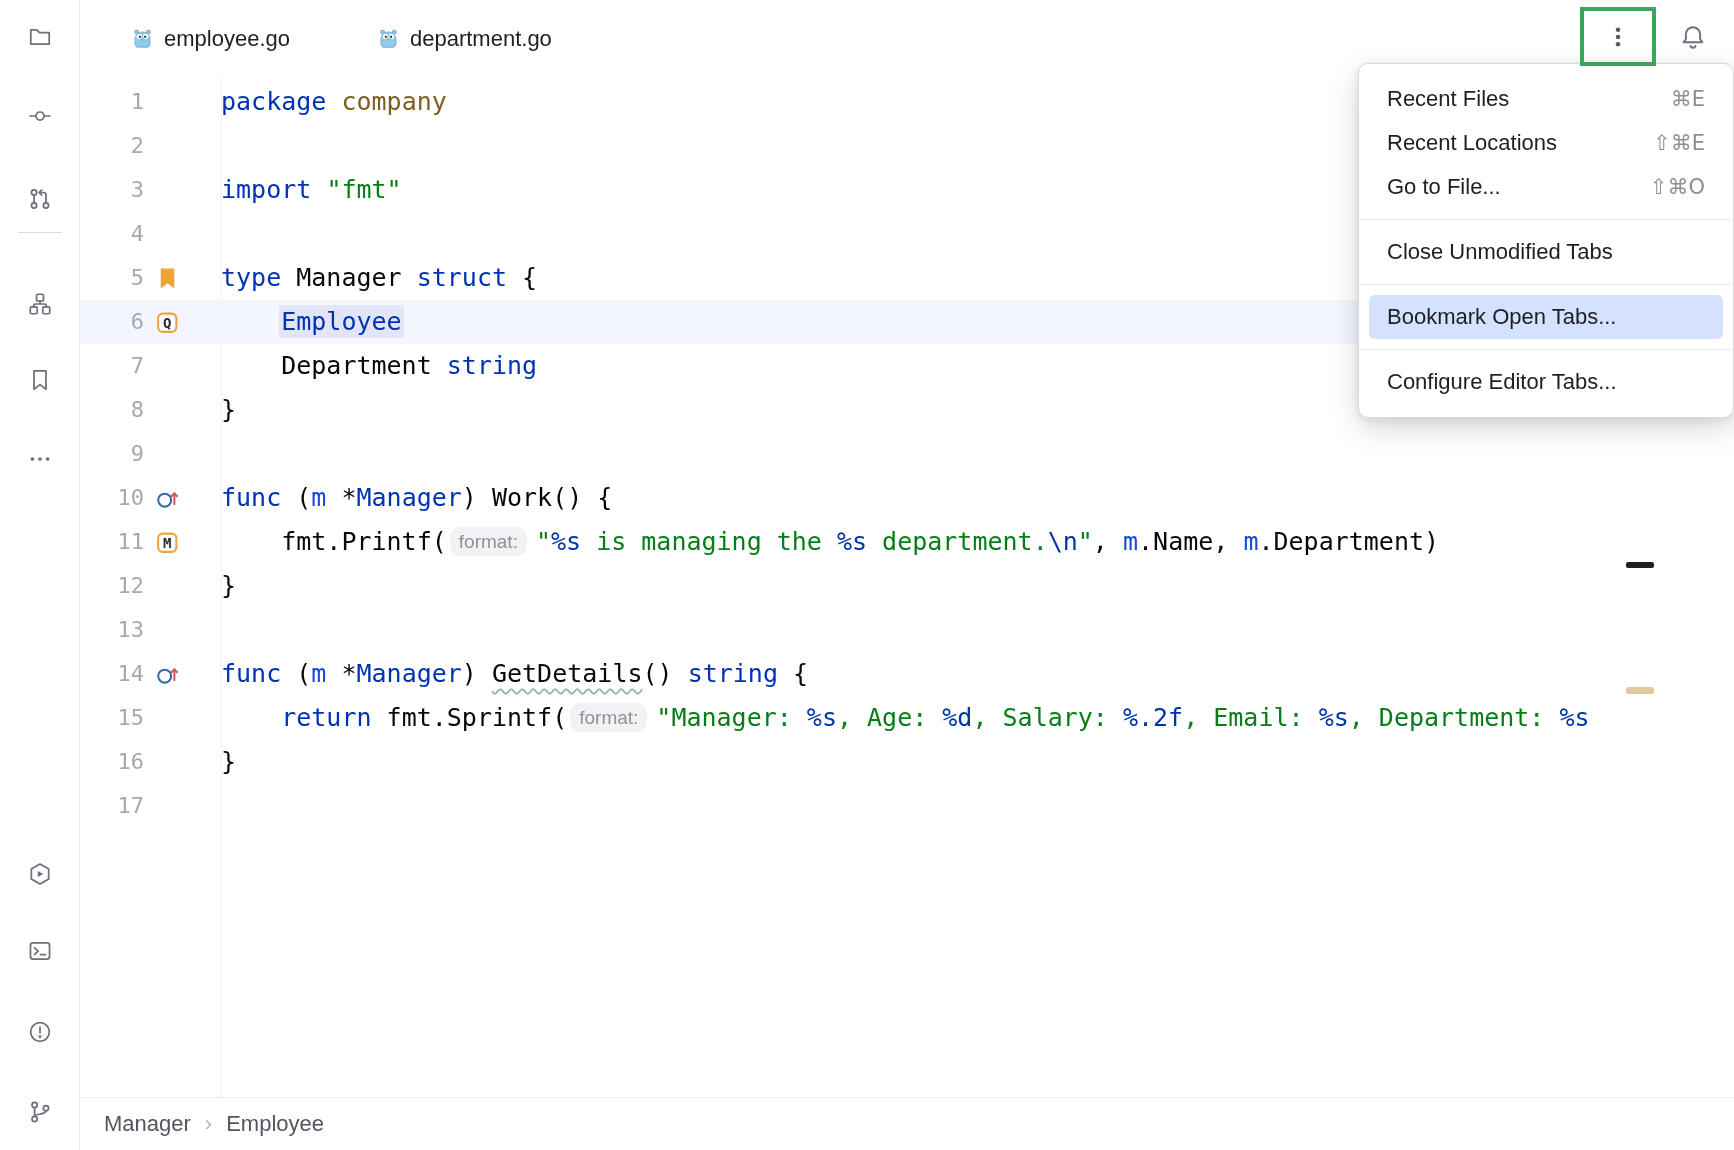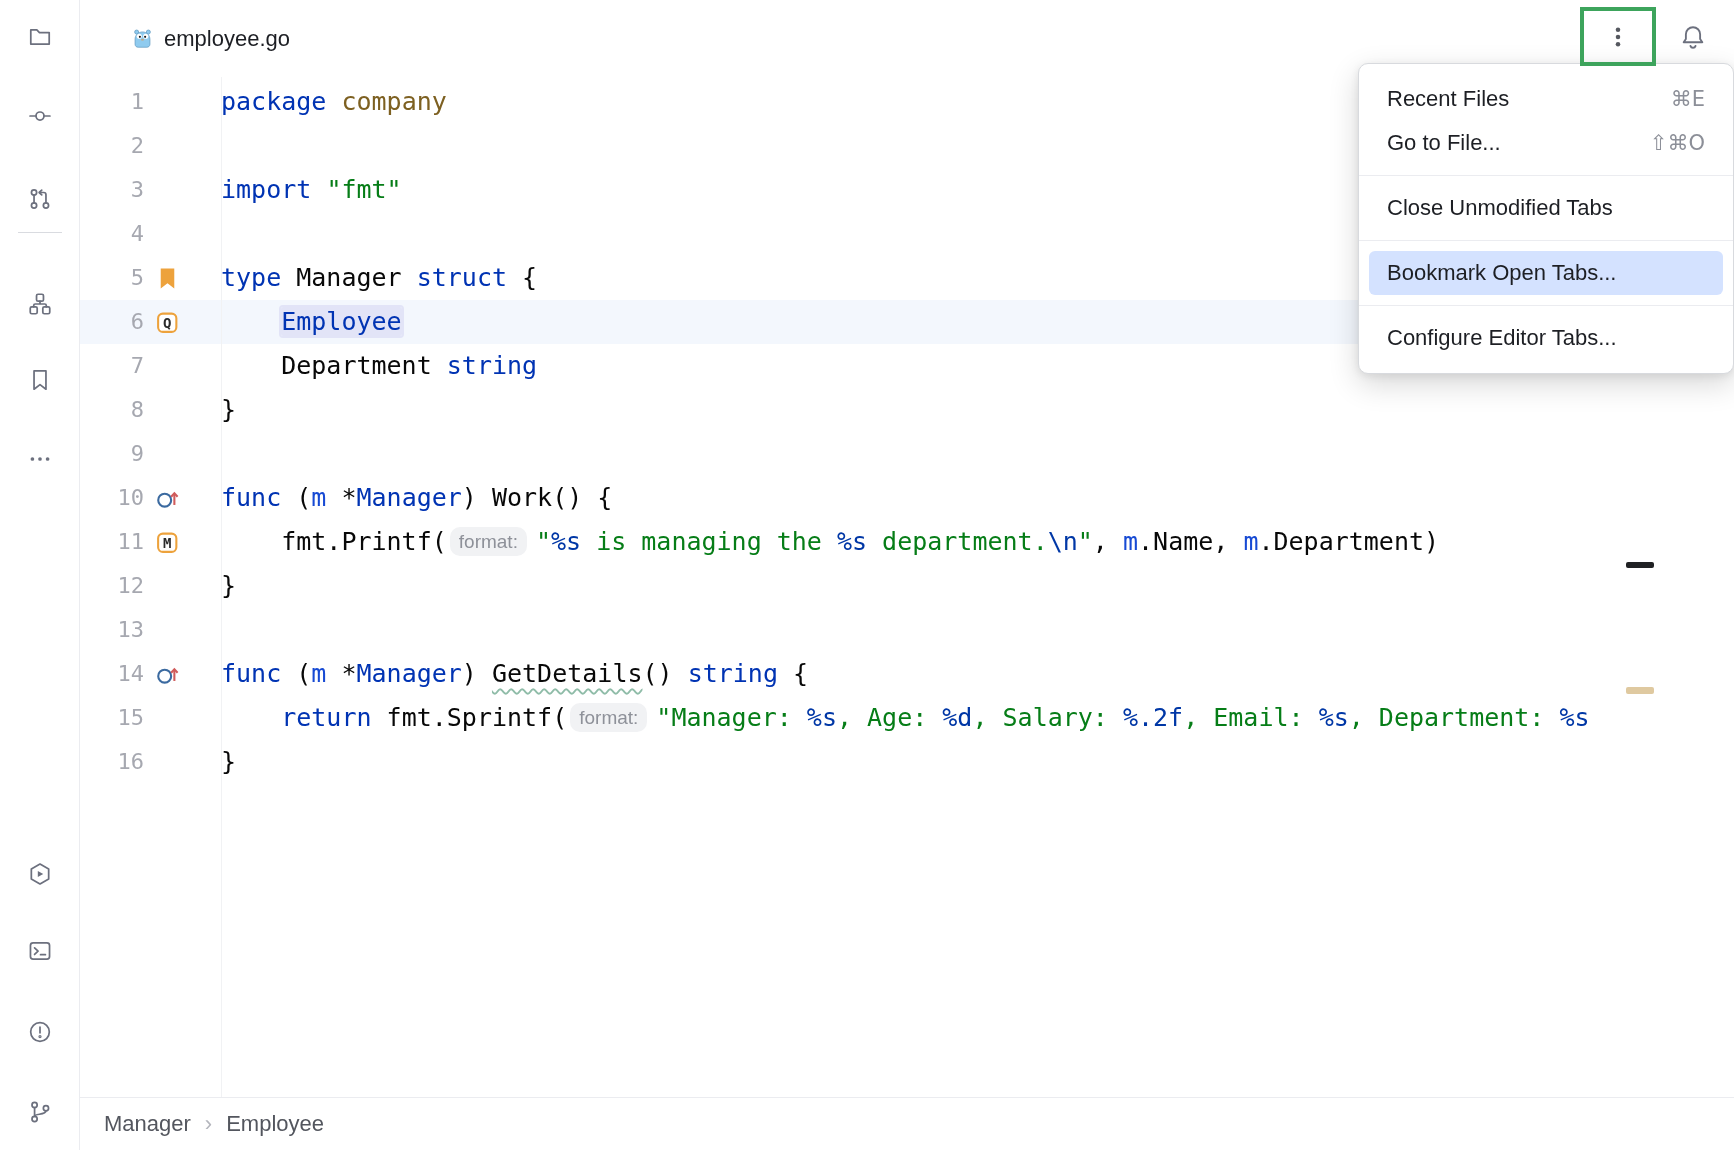--- a/index.html
+++ b/index.html
@@ -164,20 +164,35 @@
               <circle cx="18.7" cy="4.6" r="2.3" fill="#8FCBEF" stroke="#5d97bf" stroke-width="0.8"></circle>
               <path d="M3.5 13c0-5 3.8-8.5 8.5-8.5s8.5 3.5 8.5 8.5v5.5c0 2-1.5 3.5-3.5 3.5H7c-2 0-3.5-1.5-3.5-3.5z" fill="#8FCBEF" stroke="#5d97bf" stroke-width="0.8"></path>
               <circle cx="8.3" cy="9.5" r="2.9" fill="#fff"></circle>
               <circle cx="15.7" cy="9.5" r="2.9" fill="#fff"></circle>
               <circle cx="9" cy="10.1" r="1.2" fill="#1a1a1a"></circle>
               <circle cx="15" cy="10.1" r="1.2" fill="#1a1a1a"></circle>
               <ellipse cx="12" cy="13.3" rx="1.6" ry="1.1" fill="#c9a57b"></ellipse>
             </svg>
           </span>
           <span class="tab-label">employee.go</span>
+        </div>
+        <div class="tab">
+          <span class="tab-icon">
+            <svg viewBox="0 0 24 24">
+              <circle cx="5.3" cy="4.6" r="2.3" fill="#8FCBEF" stroke="#5d97bf" stroke-width="0.8"></circle>
+              <circle cx="18.7" cy="4.6" r="2.3" fill="#8FCBEF" stroke="#5d97bf" stroke-width="0.8"></circle>
+              <path d="M3.5 13c0-5 3.8-8.5 8.5-8.5s8.5 3.5 8.5 8.5v5.5c0 2-1.5 3.5-3.5 3.5H7c-2 0-3.5-1.5-3.5-3.5z" fill="#8FCBEF" stroke="#5d97bf" stroke-width="0.8"></path>
+              <circle cx="8.3" cy="9.5" r="2.9" fill="#fff"></circle>
+              <circle cx="15.7" cy="9.5" r="2.9" fill="#fff"></circle>
+              <circle cx="9" cy="10.1" r="1.2" fill="#1a1a1a"></circle>
+              <circle cx="15" cy="10.1" r="1.2" fill="#1a1a1a"></circle>
+              <ellipse cx="12" cy="13.3" rx="1.6" ry="1.1" fill="#c9a57b"></ellipse>
+            </svg>
+          </span>
+          <span class="tab-label">department.go</span>
         </div>
       </div>
     <div id="greenbox">
       <span id="more-btn">
           <svg viewBox="0 0 24 24" fill="#55585f">
             <circle cx="12" cy="5.3" r="2.1"></circle>
             <circle cx="12" cy="12" r="2.1"></circle>
             <circle cx="12" cy="18.7" r="2.1"></circle>
           </svg>
         </span>
@@ -217,30 +232,35 @@
               </svg></span></span><span class="code"><span class="tok-pl">    fmt.Printf(</span><span class="hint">format:</span><span class="tok-str">"</span><span class="tok-fs">%s</span><span class="tok-str"> is managing the </span><span class="tok-fs">%s</span><span class="tok-str"> department.</span><span class="tok-fs">\n</span><span class="tok-str">"</span><span class="tok-pl">, </span><span class="tok-var">m</span><span class="tok-pl">.Name, </span><span class="tok-var">m</span><span class="tok-pl">.Department)</span></span></div>
         <div class="line"><span class="ln">12</span><span class="gut"></span><span class="code"><span class="tok-pl">}</span></span></div>
         <div class="line"><span class="ln">13</span><span class="gut"></span><span class="code"></span></div>
         <div class="line"><span class="ln">14</span><span class="gut"><span><svg viewBox="0 0 24 24">
                 <circle cx="9.3" cy="13.6" r="6.2" fill="none" stroke="#3B6AA0" stroke-width="2"></circle>
                 <path d="M18.6 18.2V7.6" stroke="#D05B5B" stroke-width="2" fill="none"></path>
                 <path d="M15.5 10.4 18.6 7.1 21.7 10.4" fill="none" stroke="#D05B5B" stroke-width="2"></path>
               </svg></span></span><span class="code"><span class="tok-kw">func</span><span class="tok-pl"> (</span><span class="tok-var">m</span><span class="tok-pl"> *</span><span class="tok-typ">Manager</span><span class="tok-pl">) </span><span class="tok-fnw">GetDetails</span><span class="tok-pl">() </span><span class="tok-kw">string</span><span class="tok-pl"> {</span></span></div>
         <div class="line"><span class="ln">15</span><span class="gut"></span><span class="code"><span class="tok-pl">    </span><span class="tok-kw">return</span><span class="tok-pl"> fmt.Sprintf(</span><span class="hint">format:</span><span class="tok-str">"Manager: </span><span class="tok-fs">%s</span><span class="tok-str">, Age: </span><span class="tok-fs">%d</span><span class="tok-str">, Salary: </span><span class="tok-fs">%.2f</span><span class="tok-str">, Email: </span><span class="tok-fs">%s</span><span class="tok-str">, Department: </span><span class="tok-fs">%s</span></span></div>
         <div class="line"><span class="ln">16</span><span class="gut"></span><span class="code"><span class="tok-pl">}</span></span></div>
+        <div class="line"><span class="ln">17</span><span class="gut"></span><span class="code"></span></div>
       </div>
   </div>
 
   <div class="smark" id="smark-dark"></div>
   <div class="smark" id="smark-warn"></div>
 
   <div id="menu">
       <div class="menu-item">
         <span class="menu-label">Recent Files</span>
         <span class="menu-shortcut">⌘E</span>
+      </div>
+      <div class="menu-item">
+        <span class="menu-label">Recent Locations</span>
+        <span class="menu-shortcut">⇧⌘E</span>
       </div>
       <div class="menu-item">
         <span class="menu-label">Go to File...</span>
         <span class="menu-shortcut">⇧⌘O</span>
       </div>
       <div class="menu-sep"></div>
       <div class="menu-item">
         <span class="menu-label">Close Unmodified Tabs</span>
       </div>
       <div class="menu-sep"></div>

